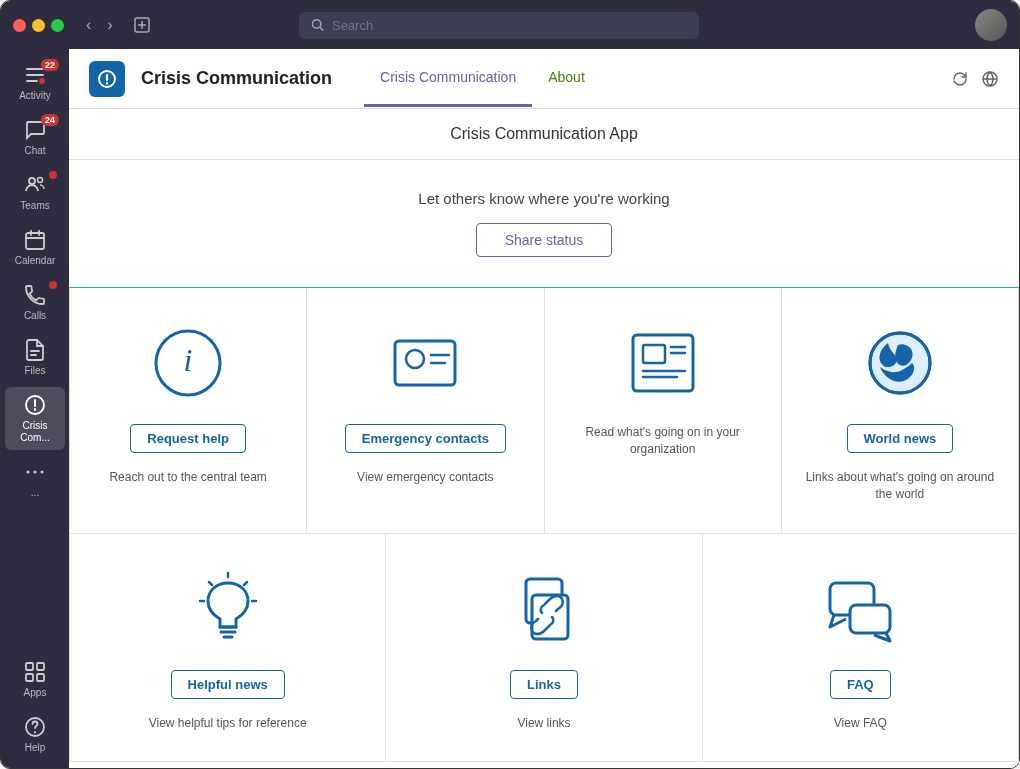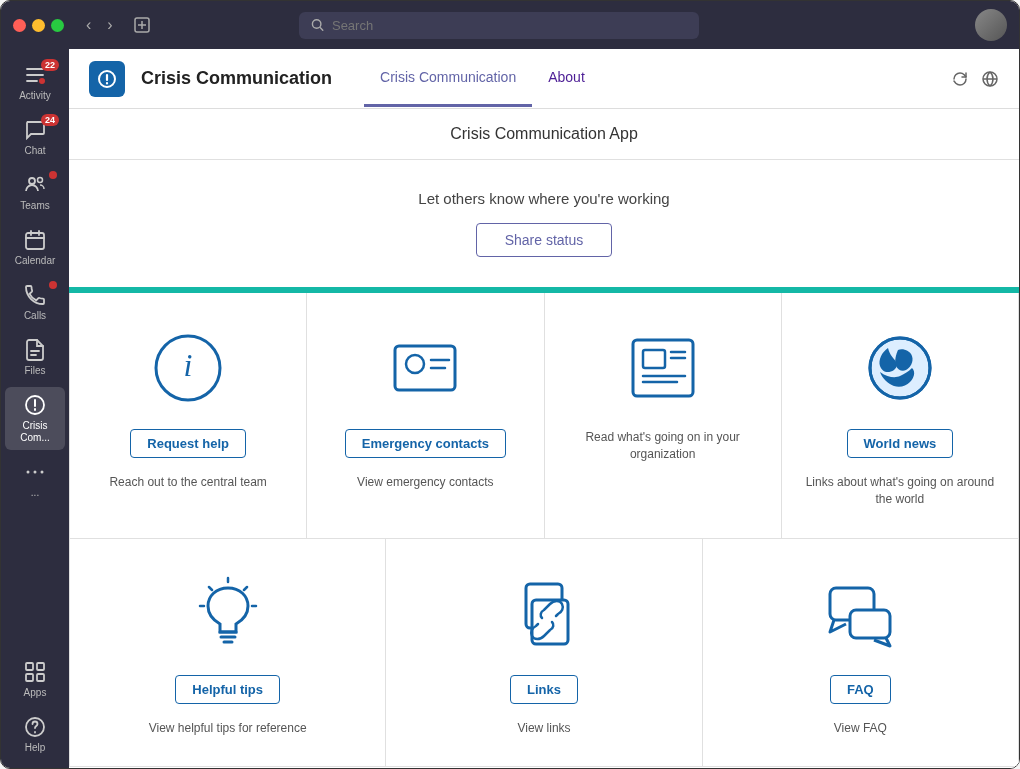--- a/index.html
+++ b/index.html
@@ -38,34 +38,34 @@
     .sidebar-spacer { flex: 1; }
 
     
     .main { flex: 1; display: flex; flex-direction: column; background: #f0f0f5; overflow: hidden; }
 
     
     .app-header { background: white; border-bottom: 1px solid #ddd; padding: 0 20px; display: flex; align-items: center; gap: 16px; height: 60px; flex-shrink: 0; }
     .app-icon { width: 36px; height: 36px; background: #1464a8; border-radius: 6px; display: flex; align-items: center; justify-content: center; color: white; font-size: 18px; flex-shrink: 0; }
     .app-title { font-size: 18px; font-weight: 600; color: #222; }
     .app-tabs { display: flex; gap: 0; margin-left: 16px; }
-    .app-tab { padding: 0 16px; height: 56px; display: flex; align-items: center; font-size: 14px; color: #4c1d95; cursor: pointer; border-bottom: 3px solid transparent; }
+    .app-tab { padding: 0 16px; height: 56px; display: flex; align-items: center; font-size: 14px; color: #4d7c0f; cursor: pointer; border-bottom: 3px solid transparent; }
     .app-tab.active { color: #6264a7; border-bottom-color: #6264a7; font-weight: 500; }
     .header-actions { margin-left: auto; display: flex; gap: 12px; color: #666; font-size: 18px; }
     .header-action-btn { background: none; border: none; cursor: pointer; color: #666; font-size: 18px; }
 
     
     .content { flex: 1; overflow-y: auto; background: white; margin: 0; }
 
     
     .crisis-content { padding: 0; }
     .crisis-header-bar { background: white; border-bottom: 1px solid #e0e0e0; padding: 16px; text-align: center; }
     .crisis-header-bar h2 { font-size: 16px; color: #333; font-weight: 500; }
 
-    .share-section { background: white; padding: 30px 12px; text-align: center; border-bottom: 6px solid #14b8a6; }
+    .share-section { background: white; padding: 30px 12px; text-align: center; border-bottom: 1px solid #14b8a6; }
     .share-section p { font-size: 15px; color: #444; margin-bottom: 16px; }
     .share-btn { background: white; border: 1.5px solid #6264a7; color: #6264a7; padding: 8px 28px; border-radius: 4px; font-size: 14px; cursor: pointer; font-weight: 500; }
     .cards-grid { display: grid; grid-template-columns: repeat(4, 1fr); border-left: 1px solid #e0e0e0; }
     .card { background: white; border-right: 1px solid #e0e0e0; border-bottom: 1px solid #e0e0e0; padding: 30px 20px; display: flex; flex-direction: column; align-items: center; gap: 16px; text-align: center; }
     .card-icon { height: 90px; display: flex; align-items: center; justify-content: center; }
     .card-btn { border: 1.5px solid #1464a8; color: #1464a8; background: white; padding: 6px 16px; border-radius: 4px; font-size: 13px; font-weight: 600; cursor: pointer; white-space: nowrap; }
     .card-desc { font-size: 12px; color: #555; line-height: 1.4; }
 
     
     svg { display: block; }
@@ -317,21 +317,21 @@
             <div class="card">
               <div class="card-icon">
                 <svg width="80" height="80" viewBox="0 0 80 80" fill="none">
 
                   <path d="M40 14 C28 14 20 22 20 32 C20 40 25 46 32 50 L32 58 L48 58 L48 50 C55 46 60 40 60 32 C60 22 52 14 40 14Z" stroke="#1464a8" stroke-width="3" fill="none"></path>
                   <path d="M32 58 L48 58 M33 63 L47 63 M36 68 L44 68" stroke="#1464a8" stroke-width="3" stroke-linecap="round"></path>
 
                   <path d="M40 8 L40 4 M56 16 L59 13 M24 16 L21 13 M64 32 L68 32 M16 32 L12 32" stroke="#1464a8" stroke-width="2.5" stroke-linecap="round"></path>
                 </svg>
               </div>
-              <button class="card-btn">Helpful tips</button>
+              <button class="card-btn">Helpful news</button>
               <p class="card-desc">View helpful tips for reference</p>
             </div>
 
             <div class="card">
               <div class="card-icon">
                 <svg width="80" height="80" viewBox="0 0 80 80" fill="none">
 
                   <rect x="22" y="10" width="36" height="44" rx="4" stroke="#1464a8" stroke-width="3"></rect>
                   <rect x="28" y="26" width="36" height="44" rx="4" stroke="#1464a8" stroke-width="3" fill="white"></rect>
 

